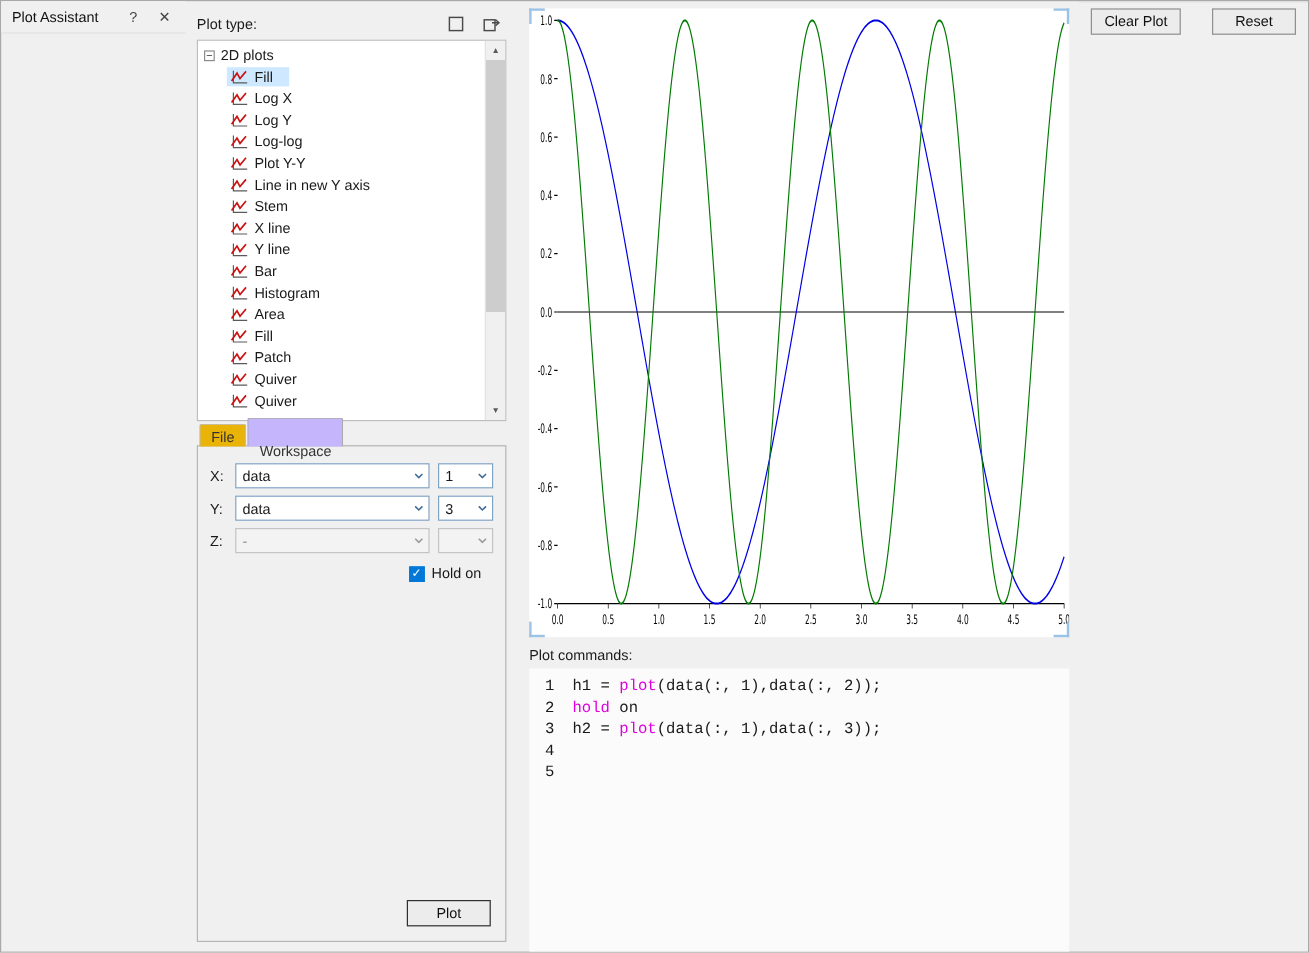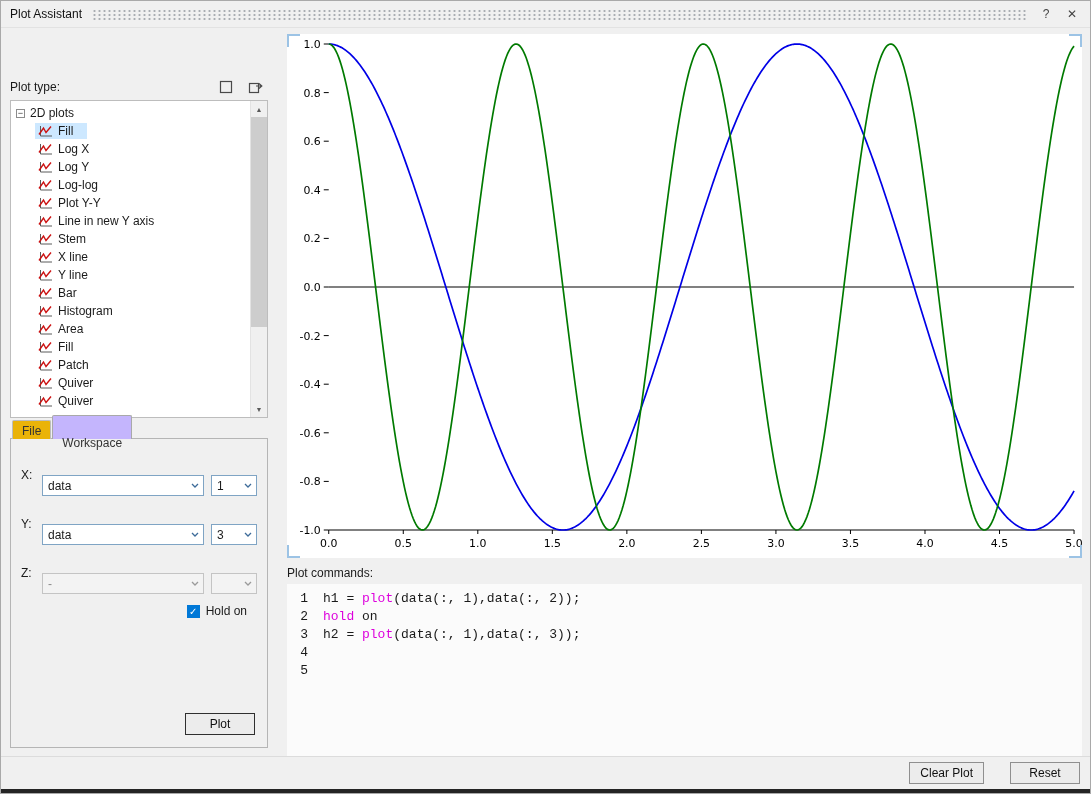--- a/index.html
+++ b/index.html
@@ -1,33 +1,33 @@
 <!DOCTYPE html>
 <html style="--sel: #cde8ff; --accent: #0078d7; --kw: #dd00dd; --bracket: #9cc3e5;"><head>
 <meta charset="utf-8">
 <style>
   * { margin:0; padding:0; box-sizing:border-box; }
   html,body { width:1091px; height:794px; background:#e8e8e8; font-family:"Liberation Sans", sans-serif; font-size:12px; color:#1a1a1a; }
-  .window { width:1091px; height:794px; border:1px solid #a9a9a9; background:#f0f0f0; display:flex; flex-direction:column; }
+  .window { width:1091px; height:794px; border:1px solid #a9a9a9; background:#f0f0f0; display:flex; flex-direction:row; }
 
   
   .titlebar { height:27px; display:flex; align-items:center; padding:0 9px; gap:8px; background:#f0f0f0; border-bottom:1px solid #e2e2e2; flex:none; }
   .titlebar .title { font-size:12px; color:#111; white-space:nowrap; }
   .grip { flex:1; height:13px; margin:0 2px;
           background-image: radial-gradient(circle, #a9adb2 1px, transparent 1.2px);
           background-size:5px 4px; background-position:0 1px; }
   .tb-btn { width:18px; height:18px; display:flex; align-items:center; justify-content:center; color:#444; font-size:12px; cursor:default; }
 
   
   .main { flex:1; display:flex; min-height:0; }
   .left { width:276px; flex:none; padding:6px 9px 8px 9px; display:flex; flex-direction:column; }
   .right { flex:1; padding:6px 8px 0 10px; display:flex; flex-direction:column; min-width:0; }
 
   
-  .plot-type-row { height:26px; display:flex; align-items:center; gap:6px;margin-top:40px; }
+  .plot-type-row { height:26px; display:flex; align-items:center; gap:6px; }
   .plot-type-row .lbl { flex:1; }
   .icon-btn { width:24px; height:22px; background:transparent; border:none; display:flex; align-items:center; justify-content:center; cursor:default; }
 
   .tree-box { height:318px; background:#fff; border:1px solid #bdbdbd; display:flex; overflow:hidden; flex:none; }
   .tree-scroll { flex:1; overflow:hidden; padding-top:3px; }
   .tree-root { display:flex; align-items:center; gap:5px; height:18px; padding-left:5px; white-space:nowrap; }
   .expander { width:9px; height:9px; border:1px solid #8c8c8c; background:#fff; font-size:9px; line-height:7px; text-align:center; color:#333; flex:none; }
   .tree-item { display:flex; align-items:center; height:18px; padding-left:24px; white-space:nowrap; }
   .tree-inner { display:flex; align-items:center; gap:5px; padding:1px 14px 1px 3px; }
   .tree-inner.sel { background:var(--sel,#cde8ff); }
@@ -40,21 +40,21 @@
 
   .vars-label { margin-top:8px; height:18px; line-height:18px; }
 
   .tabs { display:flex; align-items:flex-end; height:21px; padding-left:2px; position:relative; z-index:2; }
   .tab { padding:3px 9px 3px 9px; border:1px solid #bdbdbd; border-bottom:none; background:#eab308; color:#333; border-radius:2px 2px 0 0; margin-right:1px; height:19px; }
   .tab.active { background:#c4b5fd; border-color:#a9a9a9; height:21px; padding-top:20px; font-weight:normal; }
 
   .tab-panel { flex:1; border:1px solid #b5b5b5; margin-top:-1px; background:#f0f0f0; padding:14px 10px 10px 10px; display:flex; flex-direction:column; min-height:0; }
   .form-row { display:flex; align-items:center; gap:7px; margin-bottom:6px; }
   .frm-label { width:14px; flex:none; }
-  .combo { height:21px; background:#fff; border:1px solid #7fa4c4; display:flex; align-items:center; overflow:hidden;margin-top:22px; }
+  .combo { height:21px; background:#fff; border:1px solid #7fa4c4; display:flex; align-items:center; overflow:hidden; }
   .combo.main { width:130px; }
   .combo.small { width:46px; }
   .combo-text { flex:1; padding:0 5px; overflow:hidden; white-space:nowrap; }
   .combo-arrow { width:16px; flex:none; display:flex; align-items:center; justify-content:center; }
   .combo.disabled { background:#f3f3f3; border-color:#c4c4c4; color:#8a8a8a; }
 
   .hold-row { display:flex; align-items:center; justify-content:flex-end; gap:6px; padding-right:10px; margin-top:4px; }
   .checkbox { width:13px; height:13px; background:var(--accent,#0078d7); border:1px solid var(--accent,#0078d7); color:#fff; font-size:10px; line-height:11px; text-align:center; flex:none; }
 
   .plot-btn-row { margin-top:auto; display:flex; justify-content:flex-end; padding:0 2px 2px 0; }

